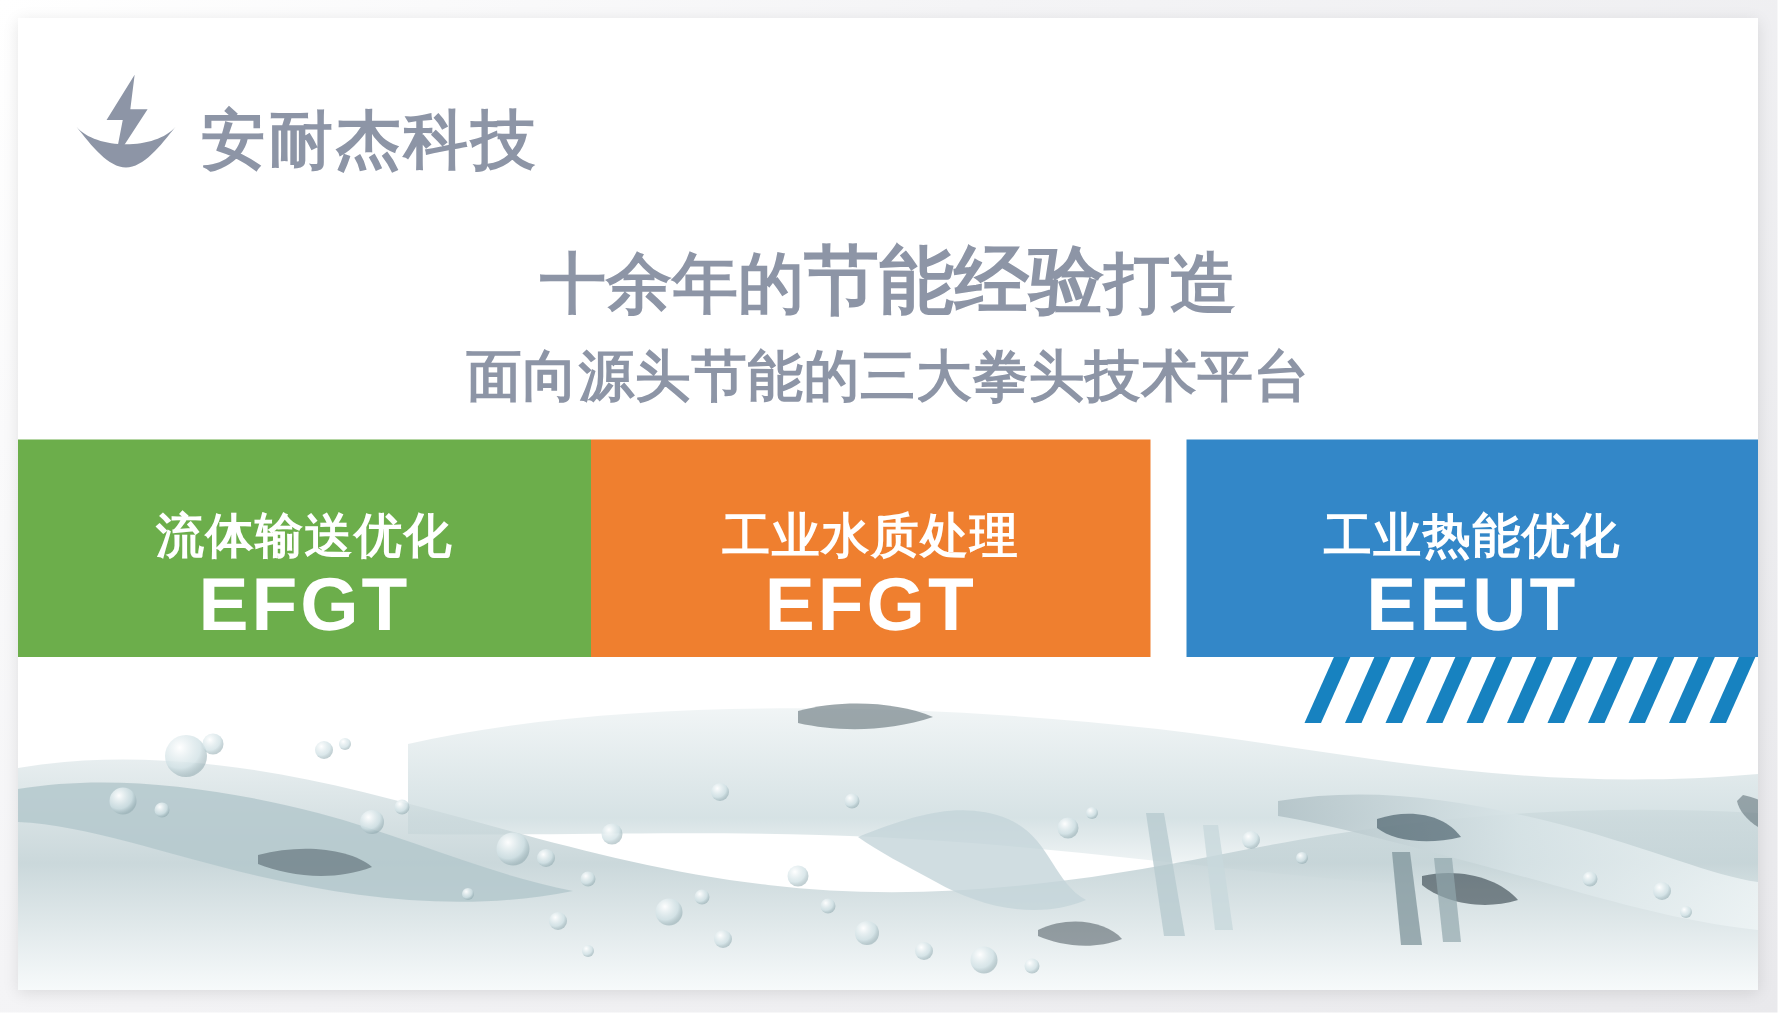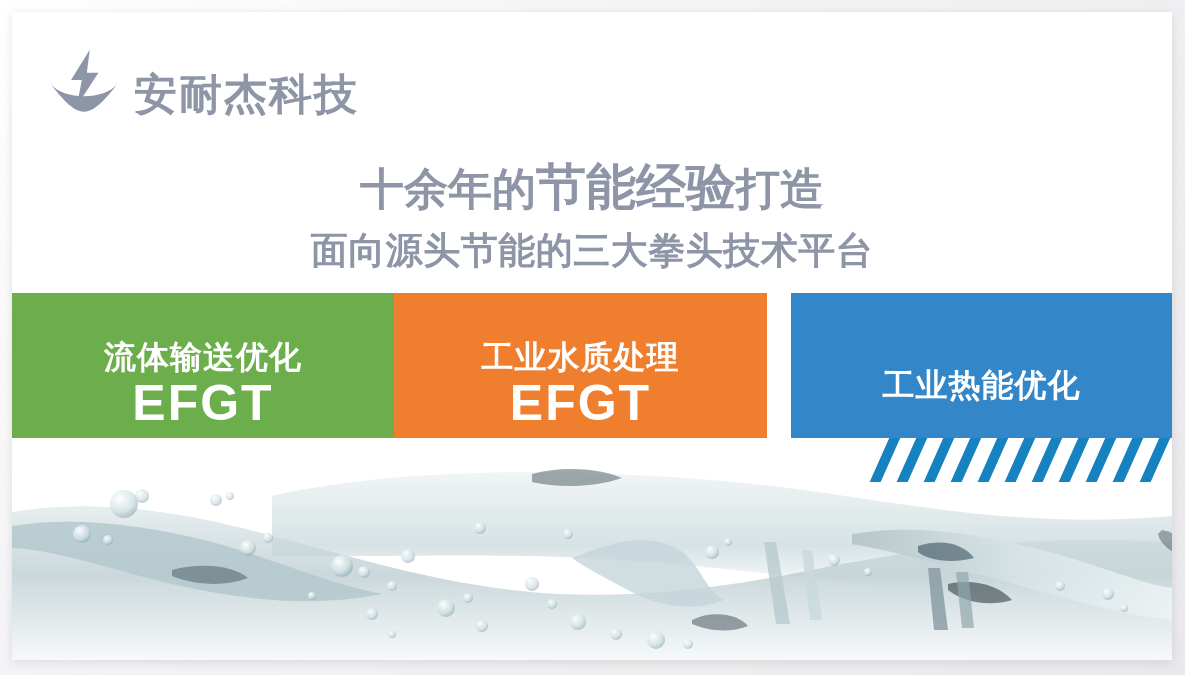--- a/index.html
+++ b/index.html
@@ -153,20 +153,21 @@
     <div class="panel panel-green" style="background: rgb(108, 174, 75);">
       <div class="panel-cn">流体输送优化</div>
       <div class="panel-code">EFGT</div>
     </div>
     <div class="panel panel-orange" style="background: rgb(239, 127, 47);">
       <div class="panel-cn">工业水质处理</div>
       <div class="panel-code">EFGT</div>
     </div>
     <div class="panel panel-blue" style="background: rgb(51, 135, 200); margin-left: 24px;">
       <div class="panel-cn">工业热能优化</div>
+      <div class="panel-code">EEUT</div>
     </div>
   </div>
 
   <div class="water">
     <svg viewBox="0 0 1160 222" preserveAspectRatio="none">
       <defs>
         <linearGradient id="wg1" x1="0" y1="0" x2="0" y2="1">
           <stop offset="0%" stop-color="#dfe8ea"></stop>
           <stop offset="45%" stop-color="#b9cbcf"></stop>
           <stop offset="100%" stop-color="#f4f8f9"></stop>

